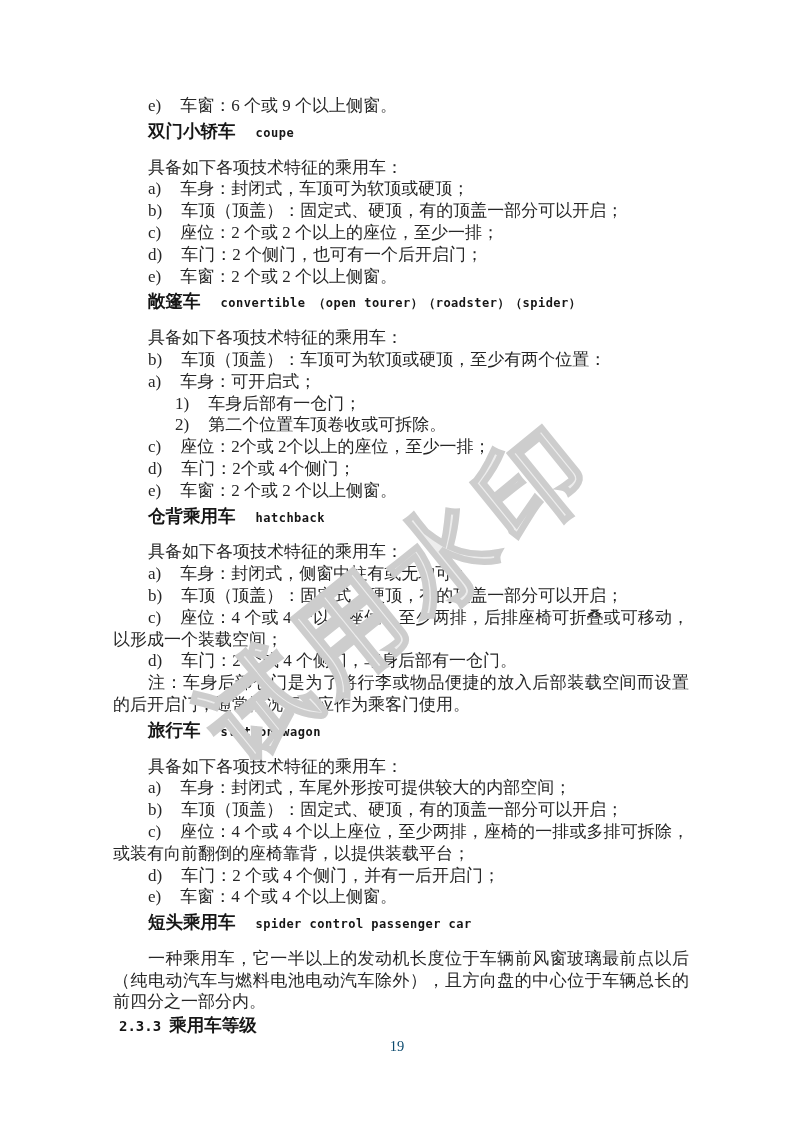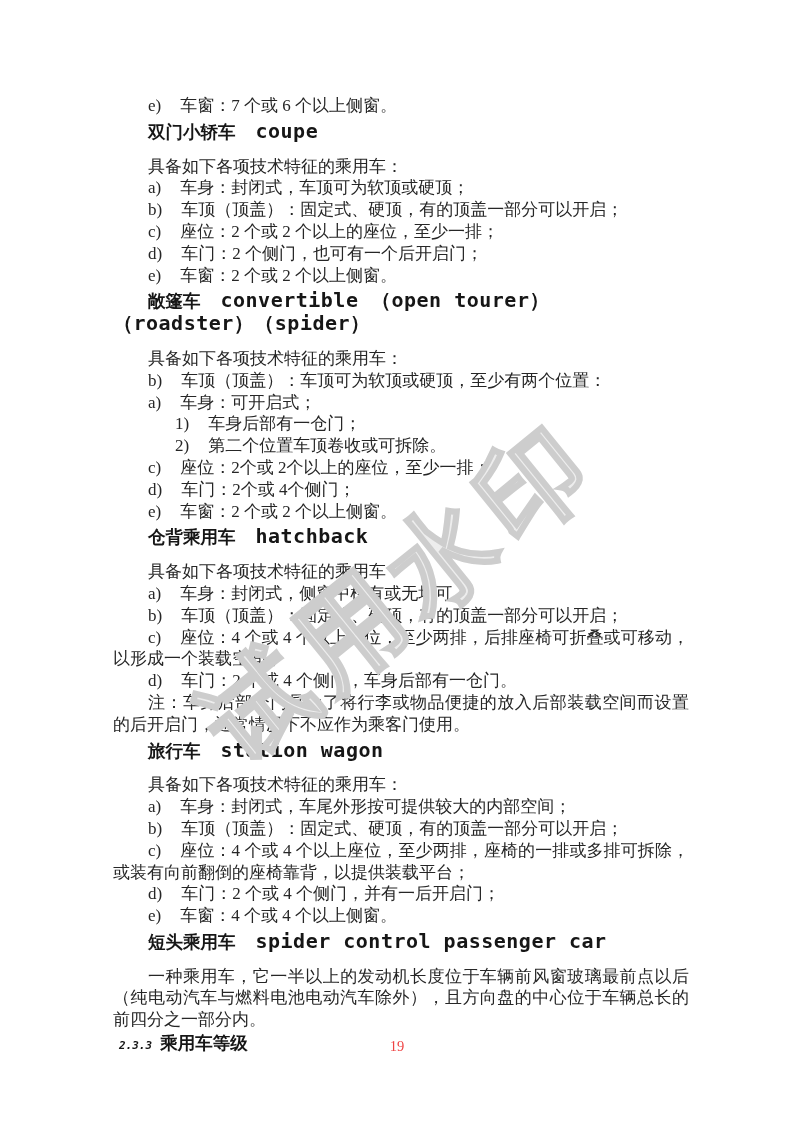--- a/index.html
+++ b/index.html
@@ -31,37 +31,36 @@
     margin:4px 0 12px 0;
     text-indent:35px;
     font-family:"Liberation Sans","DejaVu Sans",sans-serif;
     font-weight:bold;
     font-size:17.5px;
     color:#161616;
     text-align:left;
   }
   .term .en{
     font-family:"DejaVu Sans Mono","Liberation Mono",monospace;
-    font-size:20px;
+    font-size:12px;
     margin-left:20px;
     font-weight:bold;
     letter-spacing:0.5px;
   }
   .sec{
     margin:2px 0 0 6px;
     font-family:"Liberation Sans","DejaVu Sans",sans-serif;
     font-weight:bold;
     font-size:17.5px;
     color:#161616;
     text-align:left;
   }
   .sec .sec-num{
     font-family:"DejaVu Sans Mono","Liberation Mono",monospace;
-    font-size:11px;
-    font-style:italic;
+    font-size:14px;
   }
   .sec .sec-title{margin-left:8px;}
   .watermark{
     position:absolute;
     left:401px;top:592px;
     transform:translate(-50%,-50%) rotate(-39deg);
     font-family:"Liberation Sans","DejaVu Sans",sans-serif;
     font-weight:bold;
     font-size:105px;
     letter-spacing:12px;
@@ -69,30 +68,30 @@
     color:#ededed;
     -webkit-text-stroke:3px #cdcdcd;
     z-index:5;
     pointer-events:none;
   }
   .page-number{
     position:absolute;
     left:0;right:0;top:1038px;
     text-align:center;
     font-size:14.5px;
-    color:#ef4444;
+    color:#0c4a6e;
   }
 </style>
 </head>
 <body>
 
 <div class="page">
   <div class="content">
 
-    <p class="blk item"><span class="marker">e)</span><span>车窗：7 个或 6 个以上侧窗。</span></p>
+    <p class="blk item"><span class="marker">e)</span><span>车窗：6 个或 9 个以上侧窗。</span></p>
 
     <p class="blk term"><span>双门小轿车</span><span class="en">coupe</span></p>
 
     <p class="blk para">具备如下各项技术特征的乘用车：</p>
 
     <p class="blk item"><span class="marker">a)</span><span>车身：封闭式，车顶可为软顶或硬顶；</span></p>
     <p class="blk item"><span class="marker">b)</span><span>车顶（顶盖）：固定式、硬顶，有的顶盖一部分可以开启；</span></p>
     <p class="blk item"><span class="marker">c)</span><span>座位：2 个或 2 个以上的座位，至少一排；</span></p>
     <p class="blk item"><span class="marker">d)</span><span>车门：2 个侧门，也可有一个后开启门；</span></p>
     <p class="blk item"><span class="marker">e)</span><span>车窗：2 个或 2 个以上侧窗。</span></p>

